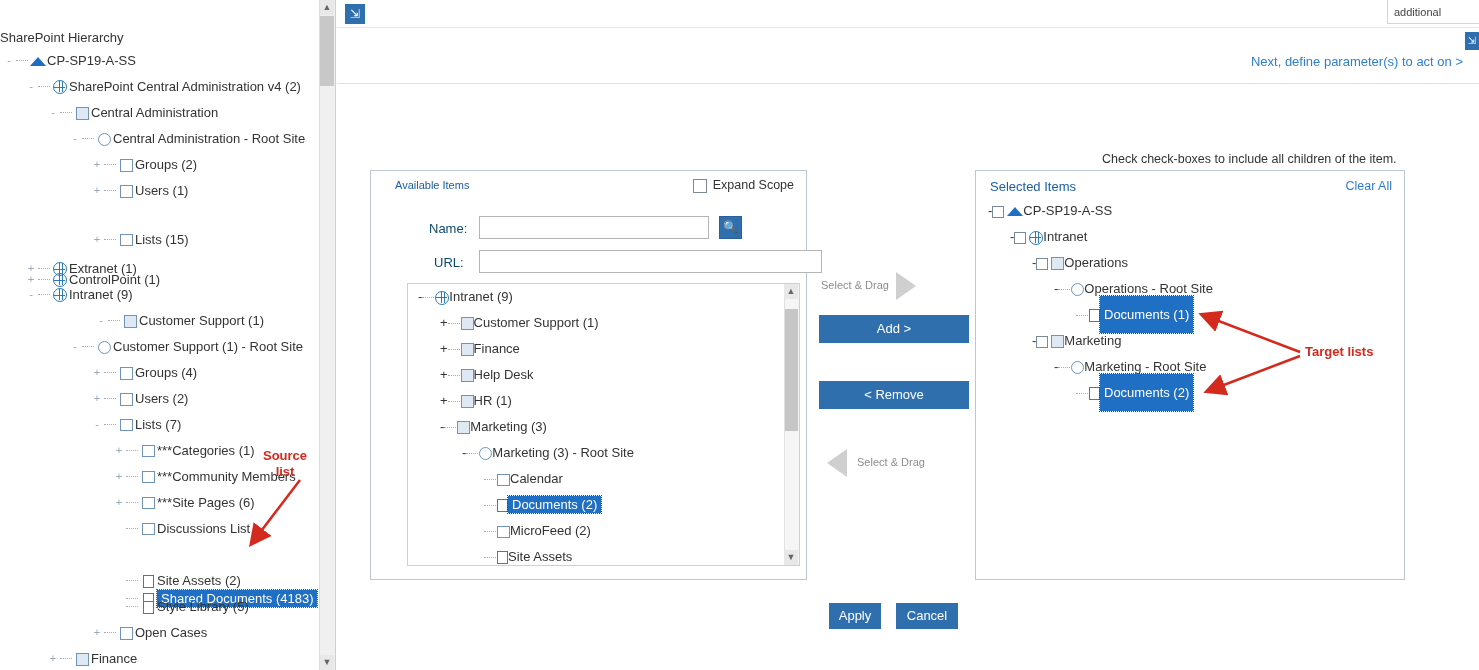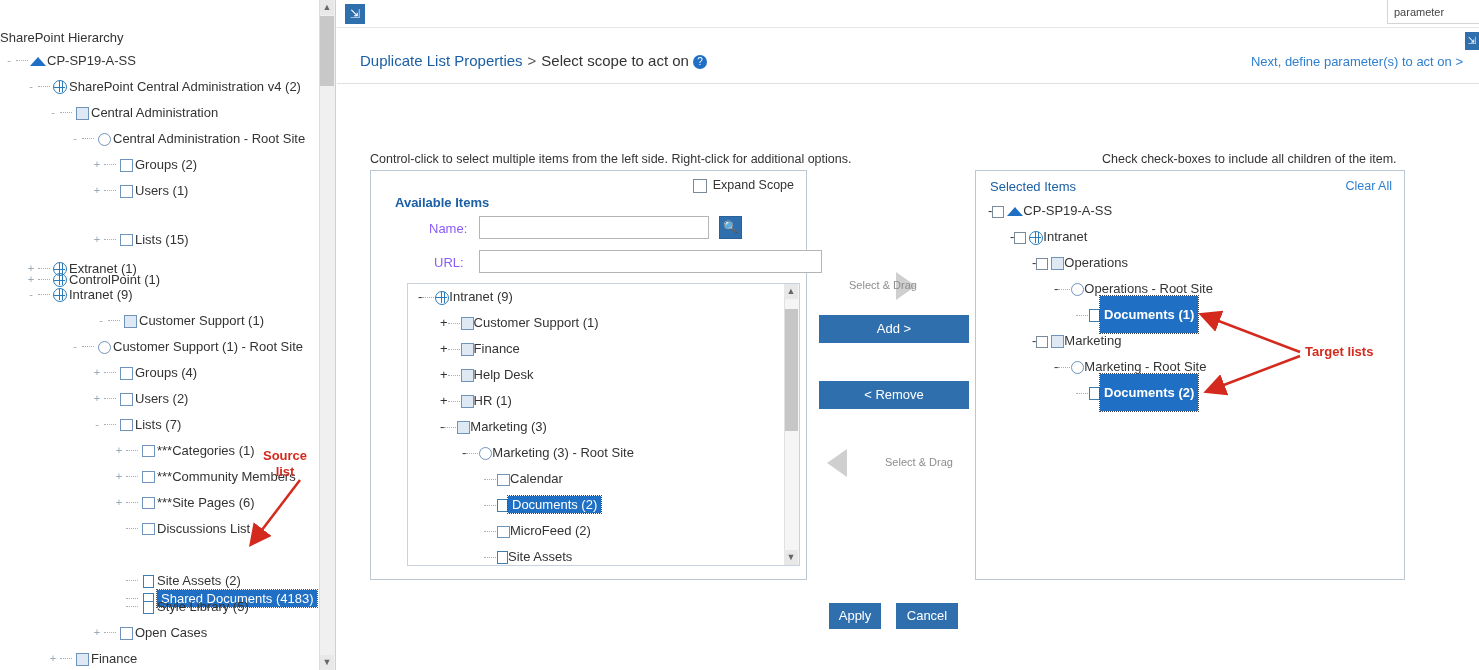--- a/index.html
+++ b/index.html
@@ -116,27 +116,27 @@
     position: absolute; font-size: 12.5px; color: #333;
   }
   #hint-left { left: 33px; top: 152px; }
   #hint-right { left: 765px; top: 152px; }
 
   
   #avail-box {
     position: absolute; left: 33px; top: 170px; width: 437px; height: 410px;
     border: 1px solid #bcc7d4; background: #fff;
   }
-  #avail-title { position: absolute; left: 24px; top: 24px; font-size: 13px; color: #1b5fa5; font-weight: bold; }
+  #avail-title { position: absolute; left: 24px; top: 8px; font-size: 11px; color: #1b5fa5; }
   #expand-scope-wrap { position: absolute; right: 12px; top: 7px; font-size: 12.5px; color: #333;}
   #expand-scope-cb {
     display:inline-block; width: 14px; height: 14px; border: 1px solid #7a8a99; background:#fff;
     vertical-align: middle; margin-right: 6px;
   }
-  .fld-label { position: absolute; font-size: 13px; color: #8b5cf6; }
+  .fld-label { position: absolute; font-size: 13px; color: #0c4a6e; }
   #name-label { left: 58px; top: 50px; }
   #url-label { left: 63px; top: 84px; }
   #name-input {
     position: absolute; left: 108px; top: 45px; width: 230px; height: 23px;
     border: 1px solid #b5b5b5; background: #fff; padding: 2px 4px; font-size: 12px;
   }
   #name-search-btn {
     position: absolute; left: 348px; top: 45px; width: 23px; height: 23px;
     background: #2f6fae; border: 1px solid #2a6199; color: #fff;
     font-size: 12px; line-height: 21px; text-align: center;
@@ -154,21 +154,21 @@
   }
   .atnode.sel .lbl { background:#1f6fc4; color:#fff; padding:1px 4px; outline:1px dotted #444; }
   #avail-sb-track {
     position: absolute; right: 0; top: 0; width: 15px; height: 281px; background: #f5f5f5;
     border-left: 1px solid #e0e0e0;
   }
   #avail-sb-thumb { position:absolute; right:1px; top:25px; width:13px; height:122px; background:#c6c6c6; }
 
   
   .mid-drag {
-    position: absolute; font-size: 11px; color: #8d8d8d; white-space: nowrap; margin-left: 28px;
+    position: absolute; font-size: 11px; color: #8d8d8d; white-space: nowrap;
   }
   #drag-right { left: 484px; top: 279px; }
   #drag-left { left: 520px; top: 456px; }
   .arrow-right {
     position:absolute; width:0;height:0;border-top:14px solid transparent;border-bottom:14px solid transparent;
     border-left:20px solid #cfcfcf;
   }
   .arrow-left {
     position:absolute; width:0;height:0;border-top:14px solid transparent;border-bottom:14px solid transparent;
     border-right:20px solid #cfcfcf;
@@ -181,21 +181,21 @@
   #remove-btn { left: 482px; top: 381px; width: 150px; height: 28px; line-height: 28px; }
 
   
   #sel-box {
     position: absolute; left: 638px; top: 170px; width: 430px; height: 410px;
     border: 1px solid #bcc7d4; background: #fff;
   }
   #sel-title { position: absolute; left: 14px; top: 8px; font-size: 13px; color: #1b5fa5; }
   #clear-all { position: absolute; right: 12px; top: 8px; font-size: 12.5px; color: #2f7fd0; }
   .stnode { position: absolute; white-space: nowrap; height: 20px; line-height: 20px; font-size: 13px; }
-  .stnode.sel .lbl { background:#1f6fc4; color:#fff; padding:11px 4px; outline:1px dotted #444;font-weight:bold; }
+  .stnode.sel .lbl { background:#1f6fc4; color:#fff; padding:11px 4px; outline:1px dotted #444; }
   .scb { display:inline-block; width:12px;height:12px;border:1px solid #7a8a99;background:#fff;vertical-align:middle;margin-right:3px;}
 
   
   #apply-btn { left: 492px; top: 603px; width: 52px; height: 26px; line-height: 26px; }
   #cancel-btn { left: 559px; top: 603px; width: 62px; height: 26px; line-height: 26px; }
 
   
   .anno-label {
     position: absolute; color: #d42a1e; font-weight: bold; font-size: 13px; white-space: nowrap;
   }
@@ -240,32 +240,28 @@
       <div class="sc-arrow" id="sc-up">▲</div>
       <div id="left-scroll-thumb"></div>
       <div class="sc-arrow" id="sc-down">▼</div>
     </div>
   </div>
 
   <div id="main">
 
     <div id="topbar">
       <div id="logo-btn">⇲</div>
-      <div id="acx-tab">parameter</div>
+      <div id="acx-tab">additional</div>
     </div>
 
     <div id="breadcrumb-row">
-      <div id="crumb">
-        <span>Duplicate List Properties</span><span class="sep">&gt;</span><span class="cur">Select scope to act on</span><span class="help-circle">?</span>
-      </div>
       <div id="next-link">Next, define parameter(s) to act on &gt;</div>
     </div>
     <div id="next-icon">⇲</div>
 
-    <div class="hint" id="hint-left">Control-click to select multiple items from the left side. Right-click for additional options.</div>
     <div class="hint" id="hint-right">Check check-boxes to include all children of the item.</div>
 
     <div id="avail-box">
       <div id="avail-title">Available Items</div>
       <div id="expand-scope-wrap">
         <span id="expand-scope-cb"></span><span>Expand Scope</span>
       </div>
 
       <div class="fld-label" id="name-label">Name:</div>
       <input id="name-input" type="text" value="" placeholder="" style="">

